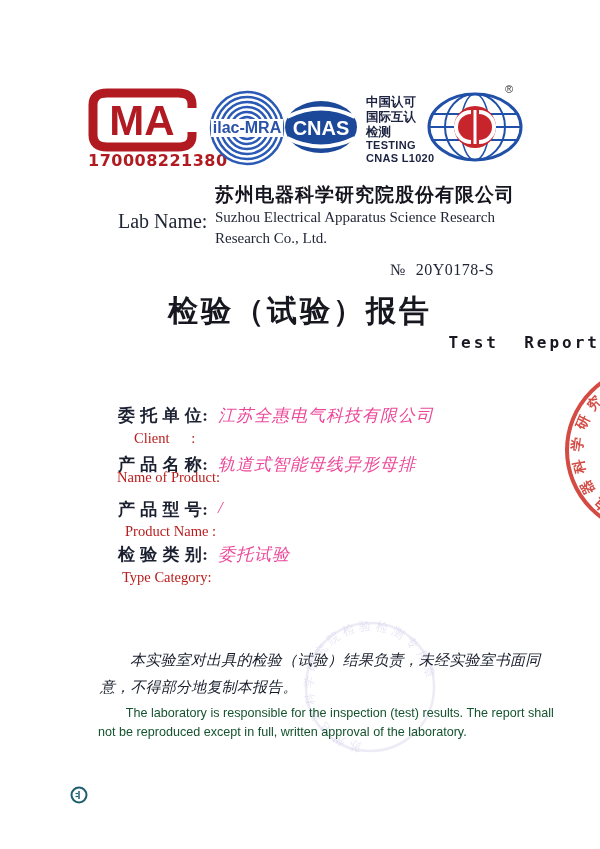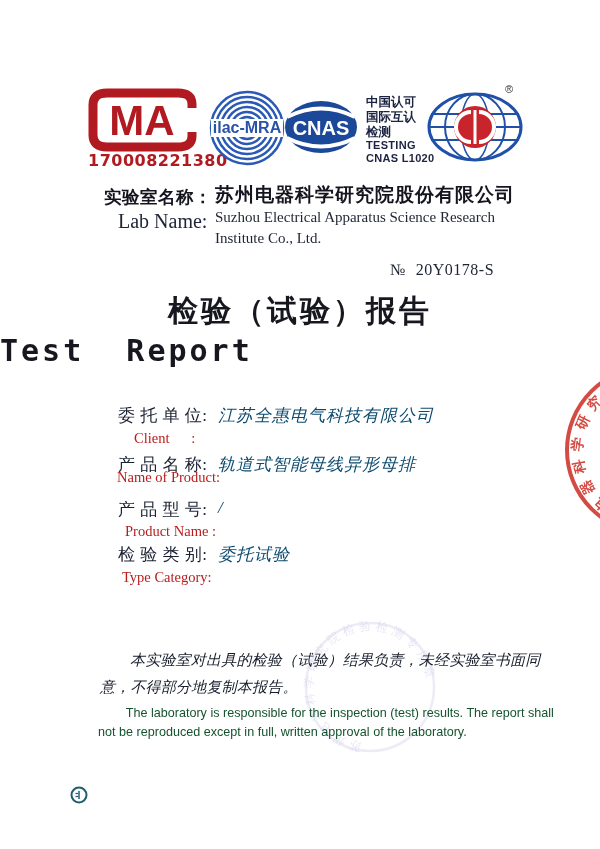--- a/index.html
+++ b/index.html
@@ -38,28 +38,28 @@
   #lab-label-en { left: 118px; top: 210px; font-family: "Liberation Serif", serif; font-size: 20px; color: #1e2433; }
   #lab-name-en  { left: 215px; top: 207px; font-family: "Liberation Serif", serif; font-size: 15px; line-height: 1.38; color: #1e2433; }
 
   
   #report-no { left: 390px; top: 261px; font-family: "Liberation Serif", serif; font-size: 16px; color: #1e2433; letter-spacing: .5px; }
   #report-no .val { margin-left: 10px; }
 
   
   #title-cn { left: 0; top: 291px; width: 600px; text-align: center;
     font-size: 30px; font-weight: bold; letter-spacing: 3px; color: #17171f; }
-  #title-en { left: 0; top: 333px; width: 600px; text-align: left;
-    font-family: "DejaVu Sans Mono", monospace; font-size: 30px; font-weight: bold;
+  #title-en { left: 0; top: 333px; width: 600px; text-align: right;
+    font-family: "DejaVu Sans Mono", monospace; font-size: 16px; font-weight: bold;
     letter-spacing: 3px; white-space: pre; color: #17171f; }
 
   
   .field-cn { left: 118px; font-family: "Liberation Serif", serif; font-size: 17px; color: #1a2030; display: flex; z-index: 2; }
-  .field-cn .flabel { width: 100px; letter-spacing: .5px; font-weight: 400; }
-  .field-cn .fvalue { font-style: italic; font-weight: 500; letter-spacing: 1px; color: #0c4a6e; }
+  .field-cn .flabel { width: 100px; letter-spacing: .5px; font-weight: 700; }
+  .field-cn .fvalue { font-style: italic; font-weight: 500; letter-spacing: 1px; color: #ec4899; }
   .field-en { left: 134px; font-family: "Liberation Serif", serif; font-size: 14.5px; color: #b91c1c; white-space: pre; z-index: 2; }
   #f0-cn { top: 404px; } #f0-en { top: 430px; }
   #f1-cn { top: 453px; justify-content: flex-end; } #f1-en { top: 469px; left: 117px; }
   #f2-cn { top: 498px; } #f2-en { top: 523px; left: 125px; }
   #f3-cn { top: 543px; } #f3-en { top: 569px; left: 122px; }
 
   
   #stmt-cn { left: 100px; top: 647px; width: 468px;
     font-family: "Liberation Serif", serif; font-style: italic;
     font-size: 15px; line-height: 1.78; letter-spacing: .2px;
@@ -123,26 +123,25 @@
     <line x1="4" y1="22" x2="92" y2="22" stroke="#2050a8" stroke-width="2"></line>
     <line x1="2" y1="35" x2="94" y2="35" stroke="#2050a8" stroke-width="2"></line>
     <line x1="4" y1="48" x2="92" y2="48" stroke="#2050a8" stroke-width="2"></line>
     <circle cx="48" cy="35" r="21" fill="#c8242b"></circle>
     <path d="M44,20 a15,15 0 1 0 0,30" stroke="#ffffff" stroke-width="4" fill="none"></path>
     <path d="M52,20 a15,15 0 1 1 0,30" stroke="#ffffff" stroke-width="4" fill="none"></path>
     <line x1="48" y1="18" x2="48" y2="52" stroke="#ffffff" stroke-width="3"></line>
   </svg>
   <span class="abs" id="reg-mark">®</span>
 
-  <div class="abs" id="lab-label-cn">实验室名称：</div>
   <div class="abs" id="lab-name-cn">苏州电器科学研究院股份有限公司</div>
   <div class="abs" id="lab-label-en">Lab Name:</div>
   <div class="abs" id="lab-name-en">
     <div>Suzhou Electrical Apparatus Science Research</div>
-    <div>Institute Co., Ltd.</div>
+    <div>Research Co., Ltd.</div>
   </div>
 
   <div class="abs" id="report-no">
     <span>№</span><span class="val">20Y0178-S</span>
   </div>
 
   <div class="abs" id="title-cn">检验（试验）报告</div>
   <div class="abs" id="title-en">Test  Report</div>
 
   <div class="abs field-cn" id="f0-cn">

